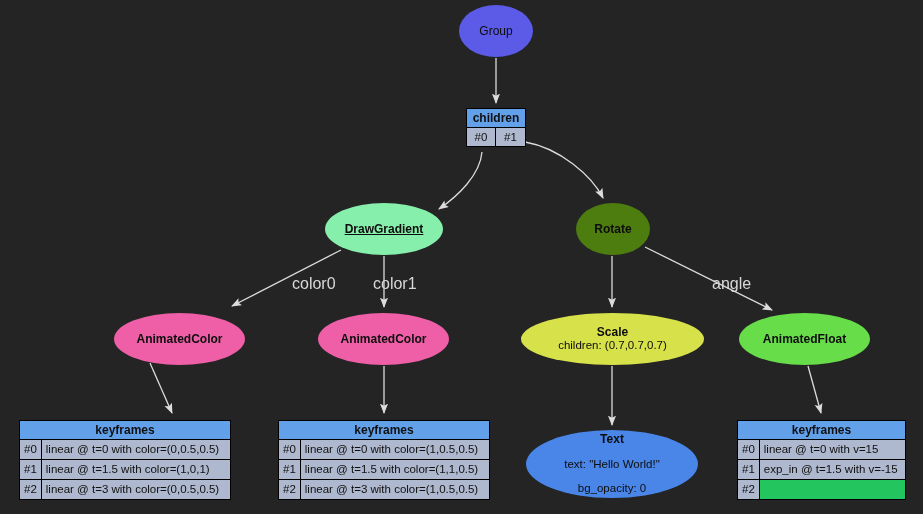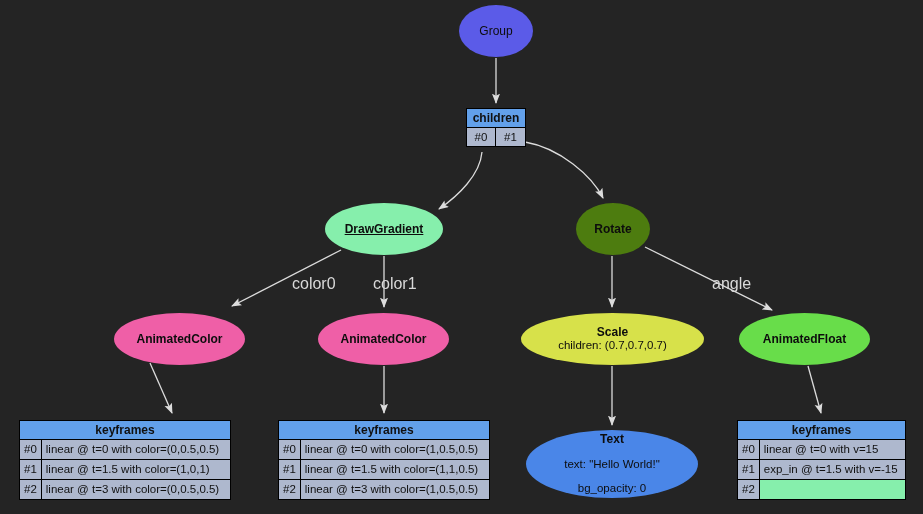--- a/index.html
+++ b/index.html
@@ -43,21 +43,21 @@
   .node-title.plain { font-weight: normal; }
   .node-sub {
     font-weight: normal;
     font-size: 11.5px;
     white-space: nowrap;
   }
   .rec-table {
     position: absolute;
     border: 1px solid #000;
     border-collapse: collapse;
-    background: #86efac;
+    background: #22c55e;
     z-index: 3;
     box-sizing: border-box;
   }
   .rec-head {
     background: #62a0ea;
     color: #101010;
     font-weight: bold;
     font-size: 12px;
     text-align: center;
     border-bottom: 1px solid #000;

